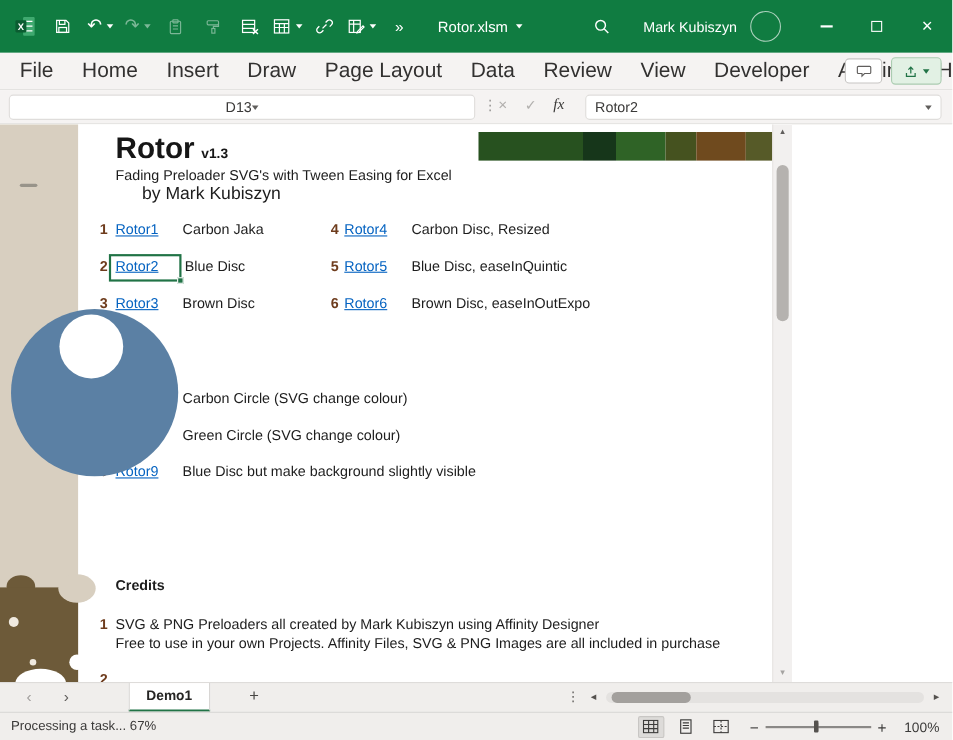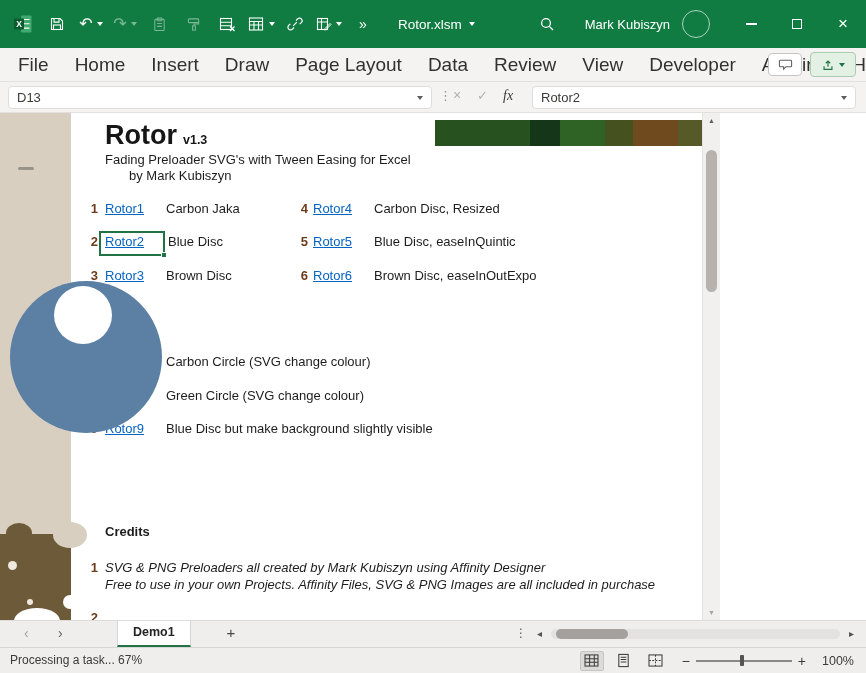--- a/index.html
+++ b/index.html
@@ -32,21 +32,21 @@
   .min-bar { display:block; width:11px; height:1.5px; background:#fff; }
   .max-box { display:block; width:10px; height:10px; border:1.2px solid #fff; }
   
   .menubar { position:absolute; top:48px; left:0; width:866px; height:34px; background:#f5f3f2; border-bottom:1px solid #e3e1df; display:flex; align-items:center; }
   .menu-tab { font-size:19px; color:#323130; padding:0 13px; line-height:33px; white-space:nowrap; }
   .menu-tab:first-child { margin-left:5px; }
   .comment-btn { position:absolute; right:64px; top:5px; width:34px; height:23px; background:#fff; border:1px solid #c8c6c4; border-radius:4px; display:flex; align-items:center; justify-content:center; color:#605e5c; }
   .share-btn { position:absolute; right:10px; top:4px; width:46px; height:25px; background:#e2f1e4; border:1px solid #abccb1; border-radius:4px; display:flex; align-items:center; justify-content:center; gap:4px; color:#217346; }
   
   .formulabar { position:absolute; top:82px; left:0; width:866px; height:31px; background:#f5f3f2; border-bottom:1px solid #e3e1df; font-size:13px; color:#3b3a39; }
-  .name-box { position:absolute; left:8px; top:4px; width:424px; height:23px; background:#fff; border:1px solid #dfdddb; border-radius:4px; display:flex; align-items:center; justify-content:space-between; padding:0 8px; }
+  .name-box { position:absolute; left:8px; top:4px; width:424px; height:23px; background:#fff; border:1px solid #dfdddb; border-radius:4px; display:flex; align-items:center; justify-content:center; padding:0 8px; }
   .fb-kebab { position:absolute; left:439px; top:6px; font-size:13px; color:#979593; }
   .fb-cancel { position:absolute; left:453px; top:5px; font-size:14px; color:#b2b0ae; }
   .fb-check { position:absolute; left:477px; top:6px; font-size:13px; color:#b2b0ae; }
   .fb-fx { position:absolute; left:503px; top:6px; font-size:14px; font-style:italic; font-family:"Liberation Serif","DejaVu Serif",serif; color:#3b3a39; }
   .formula-input { position:absolute; left:532px; top:4px; width:324px; height:23px; background:#fff; border:1px solid #dfdddb; border-radius:4px; display:flex; align-items:center; justify-content:space-between; padding:0 8px; }
   
   .worksheet { position:absolute; top:113px; left:0; width:720px; height:507px; background:#fff; overflow:hidden; }
   .strip-tan { position:absolute; left:0; top:0; width:71px; height:507px; background:#d8cfc0; }
   .strip-dash { position:absolute; left:18px; top:54px; width:16px; height:3px; border-radius:2px; background:#98948a; }
   .strip-brown { position:absolute; left:0; top:421px; width:71px; height:86px; background:#6d5a39; }
@@ -54,30 +54,30 @@
   .strip-brown::after { content:""; position:absolute; left:14px; bottom:-14px; width:46px; height:26px; background:#fff; border-radius:50%; }
   .strip-bump { position:absolute; left:6px; top:410px; width:26px; height:20px; background:#6d5a39; border-radius:50%; }
   .strip-bite { position:absolute; left:63px; top:482px; width:14px; height:14px; background:#fff; border-radius:50%; }
   .strip-dot1 { position:absolute; left:8px; top:448px; width:9px; height:9px; border-radius:50%; background:#efe9df; }
   .strip-dot2 { position:absolute; left:27px; top:486px; width:6px; height:6px; border-radius:50%; background:#efe9df; }
   .band { position:absolute; left:435px; top:7px; width:408px; height:26px; display:flex; }
   .band i { display:block; height:26px; }
   .sheet-title { position:absolute; left:105px; top:7px; font-size:27px; font-weight:700; color:#161616; }
   .sheet-version { font-size:12.5px; font-weight:700; margin-left:6px; }
   .sheet-subtitle { position:absolute; left:105px; top:39px; font-size:13px; color:#1d1d1d; }
-  .sheet-byline { position:absolute; left:105px; top:55px; font-size:13px; color:#1d1d1d;padding-left:24px; }
+  .sheet-byline { position:absolute; left:105px; top:55px; font-size:16px; color:#1d1d1d;padding-left:24px; }
   .cell { position:absolute; height:18px; line-height:18px; font-size:13px; color:#1d1d1d; white-space:nowrap; }
   .num { width:14px; text-align:right; font-weight:700; color:#6e3c1d; }
   .link { color:#0563c1; text-decoration:underline; cursor:pointer; }
   .sel-box { position:absolute; left:99px; top:118px; width:66px; height:25px; border:2px solid #217346; }
   .fill-handle { position:absolute; right:-4px; bottom:-4px; width:6px; height:6px; background:#217346; border:1px solid #fff; }
   .disc { position:absolute; left:10px; top:168px; width:152px; height:152px; border-radius:50%; background:#5b80a4; }
   .disc-hole { position:absolute; left:44px; top:5px; width:58px; height:58px; border-radius:50%; background:#fff; }
   .credits-heading { position:absolute; left:105px; top:411px; font-size:13px; font-weight:700; color:#1d1d1d; }
-  .credit-body { position:absolute; left:105px; font-size:13px; color:#1d1d1d; line-height:17px; white-space:nowrap;font-style:italic; }
+  .credit-body { position:absolute; left:105px; font-size:13px; color:#1d1d1d; line-height:17px; white-space:nowrap; }
   
   .vscroll { position:absolute; right:0; top:0; width:18px; height:507px; background:#f2f0ef; border-left:1px solid #e6e4e2; }
   .vs-up { position:absolute; top:4px; left:0; width:100%; text-align:center; font-size:7px; color:#605e5c; }
   .vs-down { position:absolute; bottom:4px; left:0; width:100%; text-align:center; font-size:7px; color:#a5a3a1; }
   .vs-thumb { position:absolute; left:3px; top:37px; width:11px; height:142px; background:#b5b2af; border-radius:6px; }
   
   .tabsbar { position:absolute; top:620px; left:0; width:866px; height:27px; background:#f0eeec; border-top:1px solid #dedcda; }
   .nav-left { position:absolute; left:24px; top:4px; font-size:14px; color:#a19f9d; }
   .nav-right { position:absolute; left:58px; top:4px; font-size:14px; color:#605e5c; }
   .sheet-tab { position:absolute; left:117px; top:0; height:26px; background:#fff; border:1px solid #d8d6d4; border-top:none; border-bottom:2px solid #217346; padding:0 15px; font-size:12.5px; font-weight:700; color:#252423; line-height:23px; }

